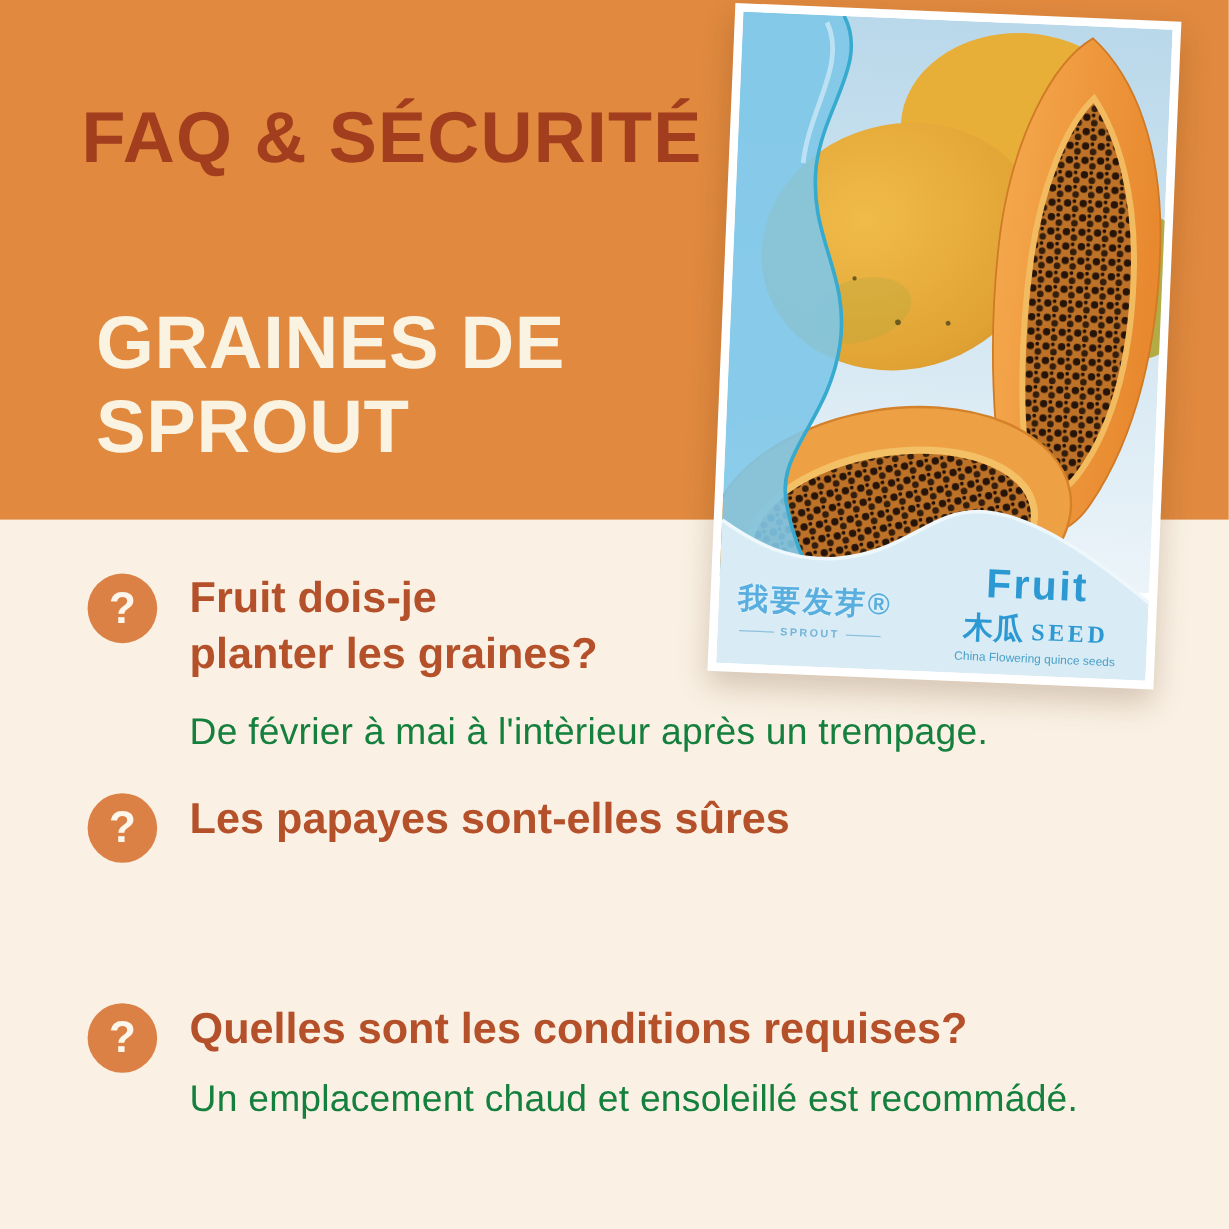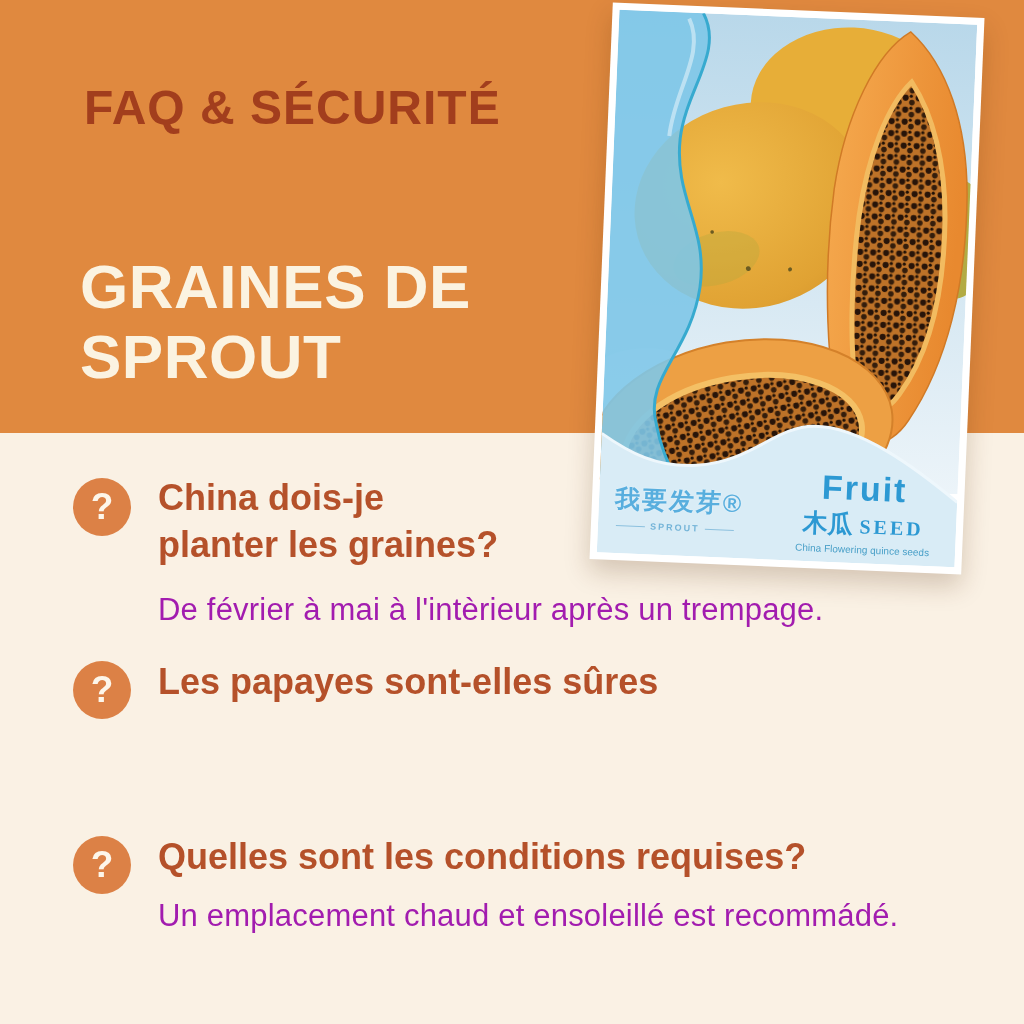--- a/index.html
+++ b/index.html
@@ -9,22 +9,22 @@
     font-family:"Liberation Sans", sans-serif;
   }
   .canvas{position:absolute;inset:0;}
 
   
   .header-band{
     position:absolute;left:0;top:0;width:1024px;height:433px;
     background:#e0893f;
   }
   .kicker{
-    position:absolute;left:84px;top:80px;
-    font-size:48px;font-weight:800;letter-spacing:1px;
+    position:absolute;left:68px;top:80px;
+    font-size:60px;font-weight:800;letter-spacing:1px;
     color:#a23e1d;white-space:nowrap;
   }
   .main-title{
     position:absolute;left:80px;top:252px;
     font-size:62px;font-weight:700;line-height:70px;
     color:#fbf3e1;letter-spacing:.5px;
   }
 
   
   .packet{
@@ -75,21 +75,21 @@
     font-size:37px;font-weight:800;
   }
   .question{
     position:absolute;left:158px;
     color:#b5512a;font-size:36px;font-weight:800;line-height:47px;
     white-space:nowrap;
   }
   .q-line:empty{display:none;}
   .answer{
     position:absolute;left:158px;
-    color:#a21caf;font-size:31px;font-weight:400;letter-spacing:.2px;
+    color:#15803d;font-size:31px;font-weight:400;letter-spacing:.2px;
     white-space:nowrap;
   }
 </style>
 </head>
 <body>
 
 <div class="canvas">
 
   <div class="header-band">
     <div class="kicker">FAQ &amp; SÉCURITÉ</div>
@@ -179,21 +179,21 @@
           <span class="product-cn">木瓜</span>
           <span class="product-type">SEED</span>
         </div>
         <div class="product-sub">China Flowering quince seeds</div>
       </div>
     </div>
   </div>
 
   <div class="q-icon" style="top:478px">?</div>
   <div class="question" style="top:474px">
-    <div class="q-line">China dois-je</div>
+    <div class="q-line">Fruit dois-je</div>
     <div class="q-line">planter les graines?</div>
   </div>
   <div class="answer" style="top:592px">De février à mai à l'intèrieur après un trempage.</div>
 
   <div class="q-icon" style="top:661px">?</div>
   <div class="question" style="top:658px">
     <div class="q-line">Les papayes sont-elles sûres</div>
   </div>
 
   <div class="q-icon" style="top:836px">?</div>

